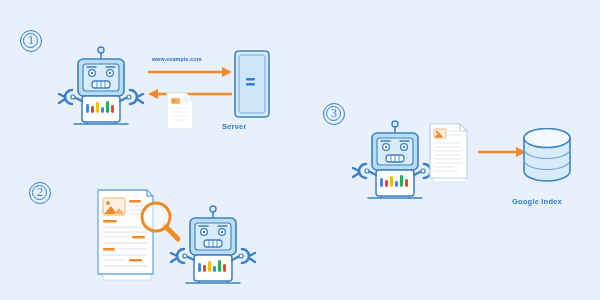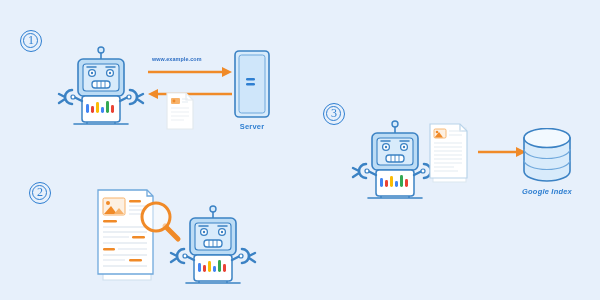--- a/index.html
+++ b/index.html
@@ -42,21 +42,21 @@
     box-sizing: border-box;
     pointer-events: none;
   }
   
   .fig { position: absolute; }
   .cap {
     position: absolute;
     color: #2f7fd1;
     font-size: 7.5px;
     font-weight: bold;
-    text-align: center;
+    text-align: left;
     letter-spacing: .2px;
     white-space: nowrap;
   }
   .urltext {
     position: absolute;
     color: #2f6fc4;
     font-size: 5.4px;
     font-weight: bold;
     white-space: nowrap;
     letter-spacing: .1px;
@@ -320,15 +320,15 @@
   </div>
 
   <div class="fig" style="left:521px; top:128px; width:52px; height:54px;">
     <svg width="52" height="54" viewBox="0 0 52 54">
       <path d="M3 10 V43 a23 10 0 0 0 46 0 V10 Z" fill="#d8ebfb" stroke="#3b82c4" stroke-width="1.6"></path>
       <ellipse cx="26" cy="10" rx="23" ry="9.5" fill="#f2f9ff" stroke="#3b82c4" stroke-width="1.6"></ellipse>
       <path d="M3 21 a23 9.5 0 0 0 46 0" fill="none" stroke="#6fa8dc" stroke-width="1.2"></path>
       <path d="M3 32 a23 9.5 0 0 0 46 0" fill="none" stroke="#6fa8dc" stroke-width="1.2"></path>
     </svg>
   </div>
-  <div class="cap" style="left:512px; top:187px; width:70px;font-style:italic;">Google Index</div>
+  <div class="cap" style="left:512px; top:197px; width:70px;">Google Index</div>
 
 </div>
 
 </body></html>

